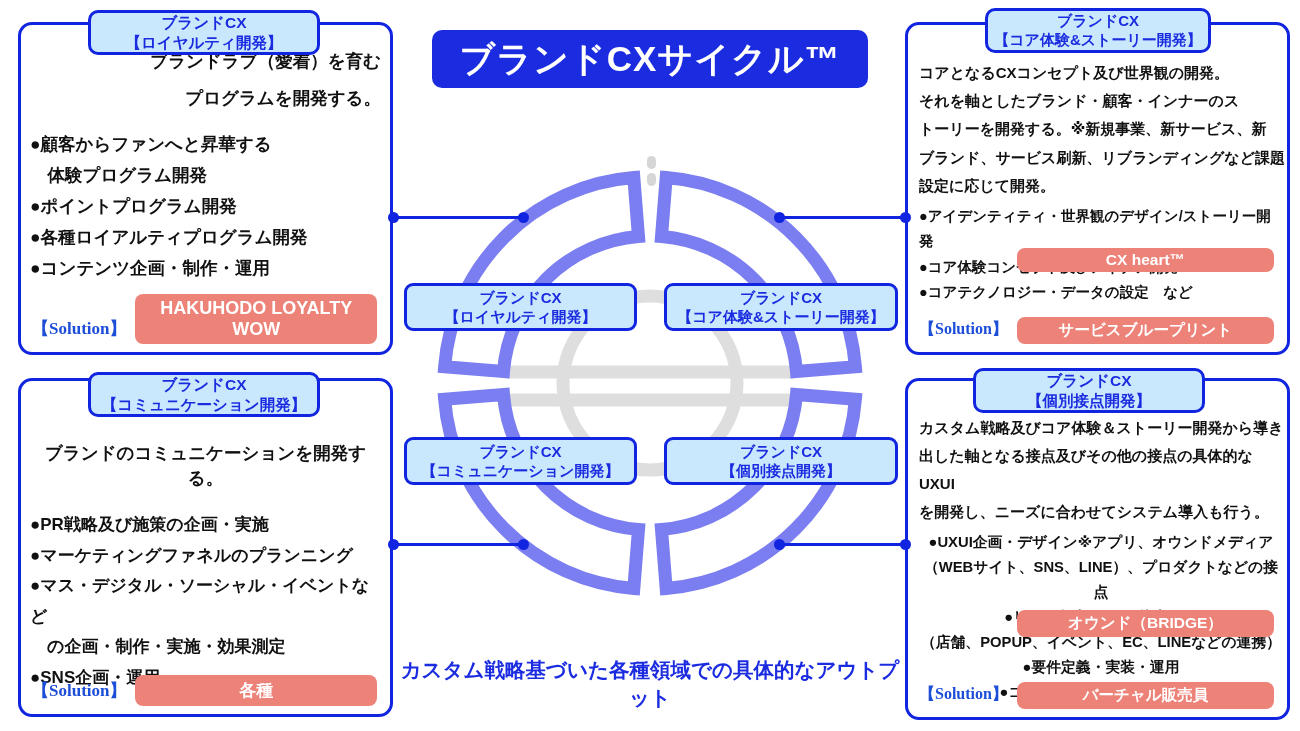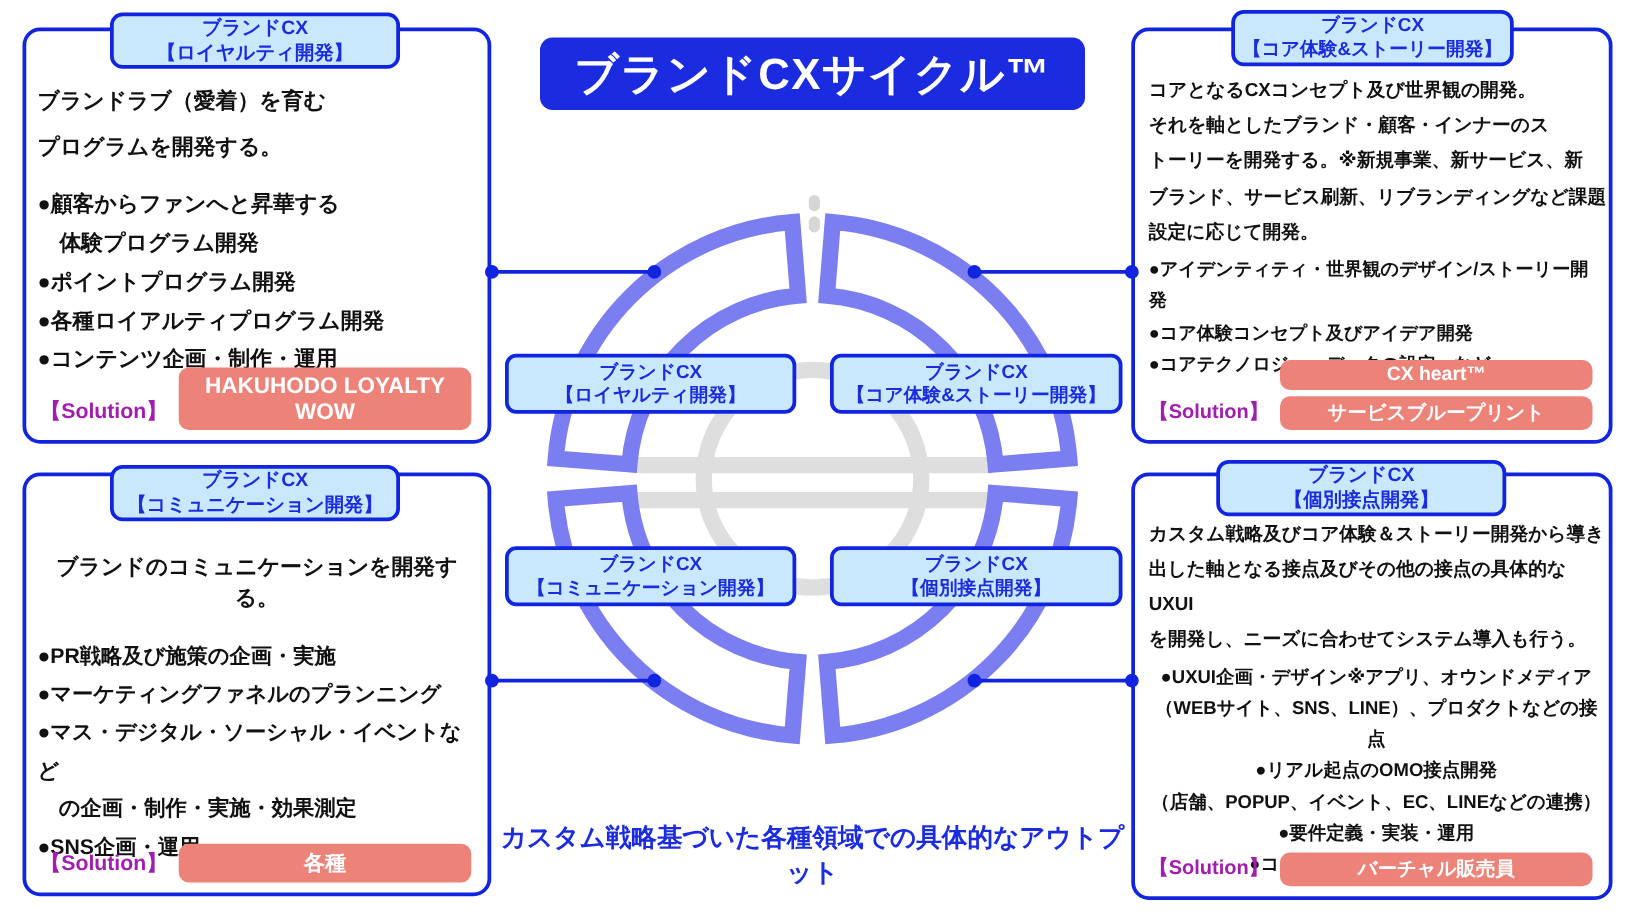--- a/index.html
+++ b/index.html
@@ -12,37 +12,37 @@
   .panel-bl{left:18px;top:378px;width:375px;height:339px;}
   .panel-br{left:905px;top:378px;width:385px;height:342px;}
   .tab{position:absolute;background:#c9e8fd;border:3px solid #1125e0;border-radius:10px;box-sizing:border-box;
        color:#1b2ce0;text-align:center;z-index:4;display:flex;flex-direction:column;justify-content:center;
        font-size:15.5px;line-height:1.25;}
   .tab-tl{left:88px;top:10px;width:232px;height:45px;}
   .tab-tr{left:985px;top:8px;width:226px;height:45px;font-size:15px;}
   .tab-bl{left:88px;top:372px;width:232px;height:45px;}
   .tab-br{left:973px;top:368px;width:232px;height:45px;}
   .intro{white-space:pre-line;padding:0 9px;}
-  .panel-tl .intro{text-align:left;font-size:17.5px;line-height:2.1;margin-top:37px;}
+  .panel-tl .intro{text-align:right;font-size:17.5px;line-height:2.1;margin-top:18px;}
   .panel-tr .intro{font-size:15px;line-height:1.88;margin-top:34px;padding-left:11px;padding-right:2px;}
   .panel-bl .intro{text-align:center;font-size:17.5px;line-height:1.4;margin-top:60px;}
   .panel-br .intro{font-size:15px;line-height:1.86;margin-top:33px;padding-left:11px;padding-right:2px;}
   .bullets{padding:0 4px 0 9px;}
   .bullet{white-space:pre-line;}
   .panel-tl .bullets{font-size:17.5px;line-height:1.78;margin-top:12px;}
   .panel-tr .bullets{font-size:14.5px;line-height:1.75;margin-top:4px;padding-left:11px;}
   .panel-bl .bullets{font-size:17px;line-height:1.8;margin-top:20px;}
   .panel-br .bullets{font-size:14.8px;line-height:1.7;margin-top:4px;padding-left:11px;text-align:center;}
   .sol-row{position:absolute;left:11px;right:13px;bottom:8px;display:flex;align-items:flex-end;gap:9px;}
-  .sol-label{color:#a21caf;font-size:17px;white-space:nowrap;padding-bottom:4px;}
+  .sol-label{color:#1d4ed8;font-size:17px;white-space:nowrap;padding-bottom:4px;font-family:Liberation Serif, serif;}
   .panel-tr .sol-label,.panel-br .sol-label{font-size:16px;}
   .sol-buttons{flex:1;display:flex;flex-direction:column;gap:5px;}
   .sol-btn{background:#ed8378;color:#fff;text-align:center;border-radius:8px;padding:4px 4px;font-size:17px;}
   .panel-tl .sol-btn{font-size:18px;}
-  .panel-tr .sol-btn,.panel-br .sol-btn{font-size:15.5px;padding:3px 4px;}
+  .panel-tr .sol-btn,.panel-br .sol-btn{font-size:15.5px;padding:3px 4px;margin-top:40px;}
   
   .title-box{position:absolute;left:432px;top:30px;width:436px;height:58px;background:#1b2ce0;border-radius:10px;
              color:#fff;font-size:35px;display:flex;align-items:center;justify-content:center;letter-spacing:1px;z-index:2;}
   #ring-svg{position:absolute;left:400px;top:133px;width:500px;height:500px;z-index:1;}
   .center-label{position:absolute;background:#c9e8fd;border:3px solid #1125e0;border-radius:9px;box-sizing:border-box;
                 color:#1b2ce0;text-align:center;display:flex;flex-direction:column;justify-content:center;
                 font-size:15px;line-height:1.3;z-index:2;}
   .cl-tl{left:404px;top:283px;width:233px;height:48px;}
   .cl-tr{left:664px;top:283px;width:234px;height:48px;}
   .cl-bl{left:404px;top:437px;width:233px;height:48px;}
@@ -182,20 +182,21 @@
       <div class="bullet">●UXUI企画・デザイン※アプリ、オウンドメディア
 （WEBサイト、SNS、LINE）、プロダクトなどの接点</div>
       <div class="bullet">●リアル起点のOMO接点開発
 （店舗、POPUP、イベント、EC、LINEなどの連携）</div>
       <div class="bullet">●要件定義・実装・運用</div>
       <div class="bullet">●コンテンツ企画・制作・実装</div>
     </div>
     <div class="sol-row">
       <span class="sol-label">【Solution】</span>
       <span class="sol-buttons">
+        <span class="sol-btn">オウンド（BRIDGE）</span>
         <span class="sol-btn">バーチャル販売員</span>
       </span>
     </div>
   </div>
   <div class="tab tab-br">
     <div>ブランドCX</div>
     <div>【個別接点開発】</div>
   </div>
 
   <div class="caption">カスタム戦略基づいた各種領域での具体的なアウトプット</div>

